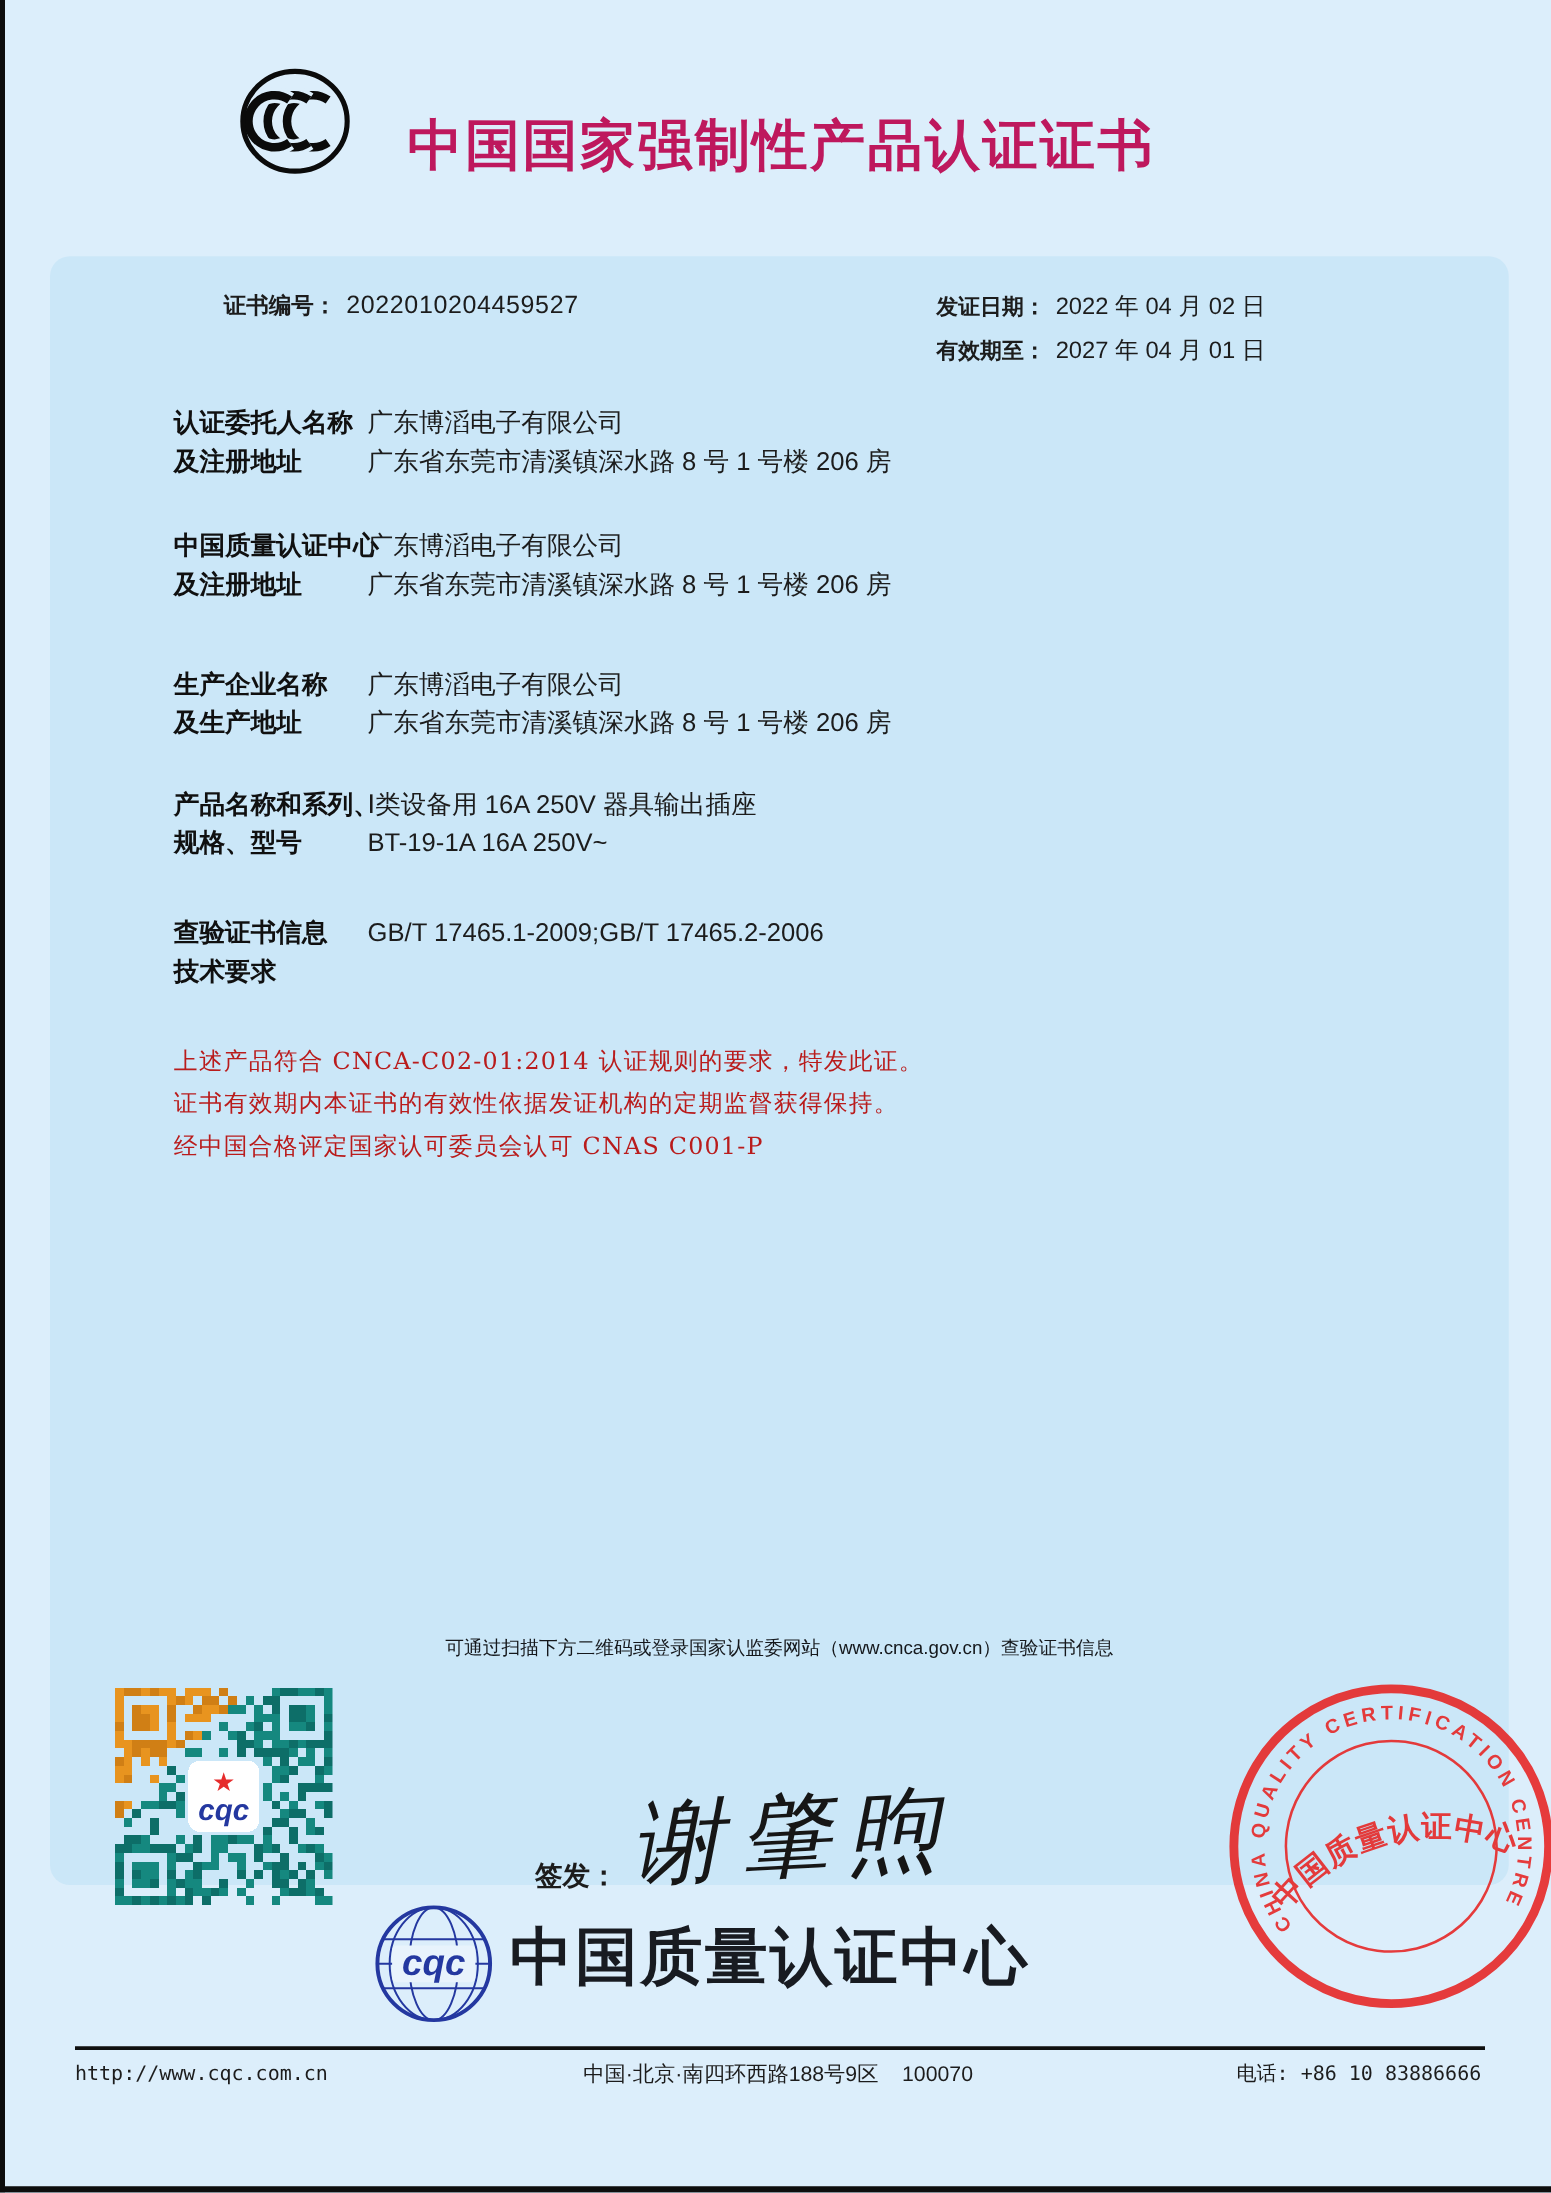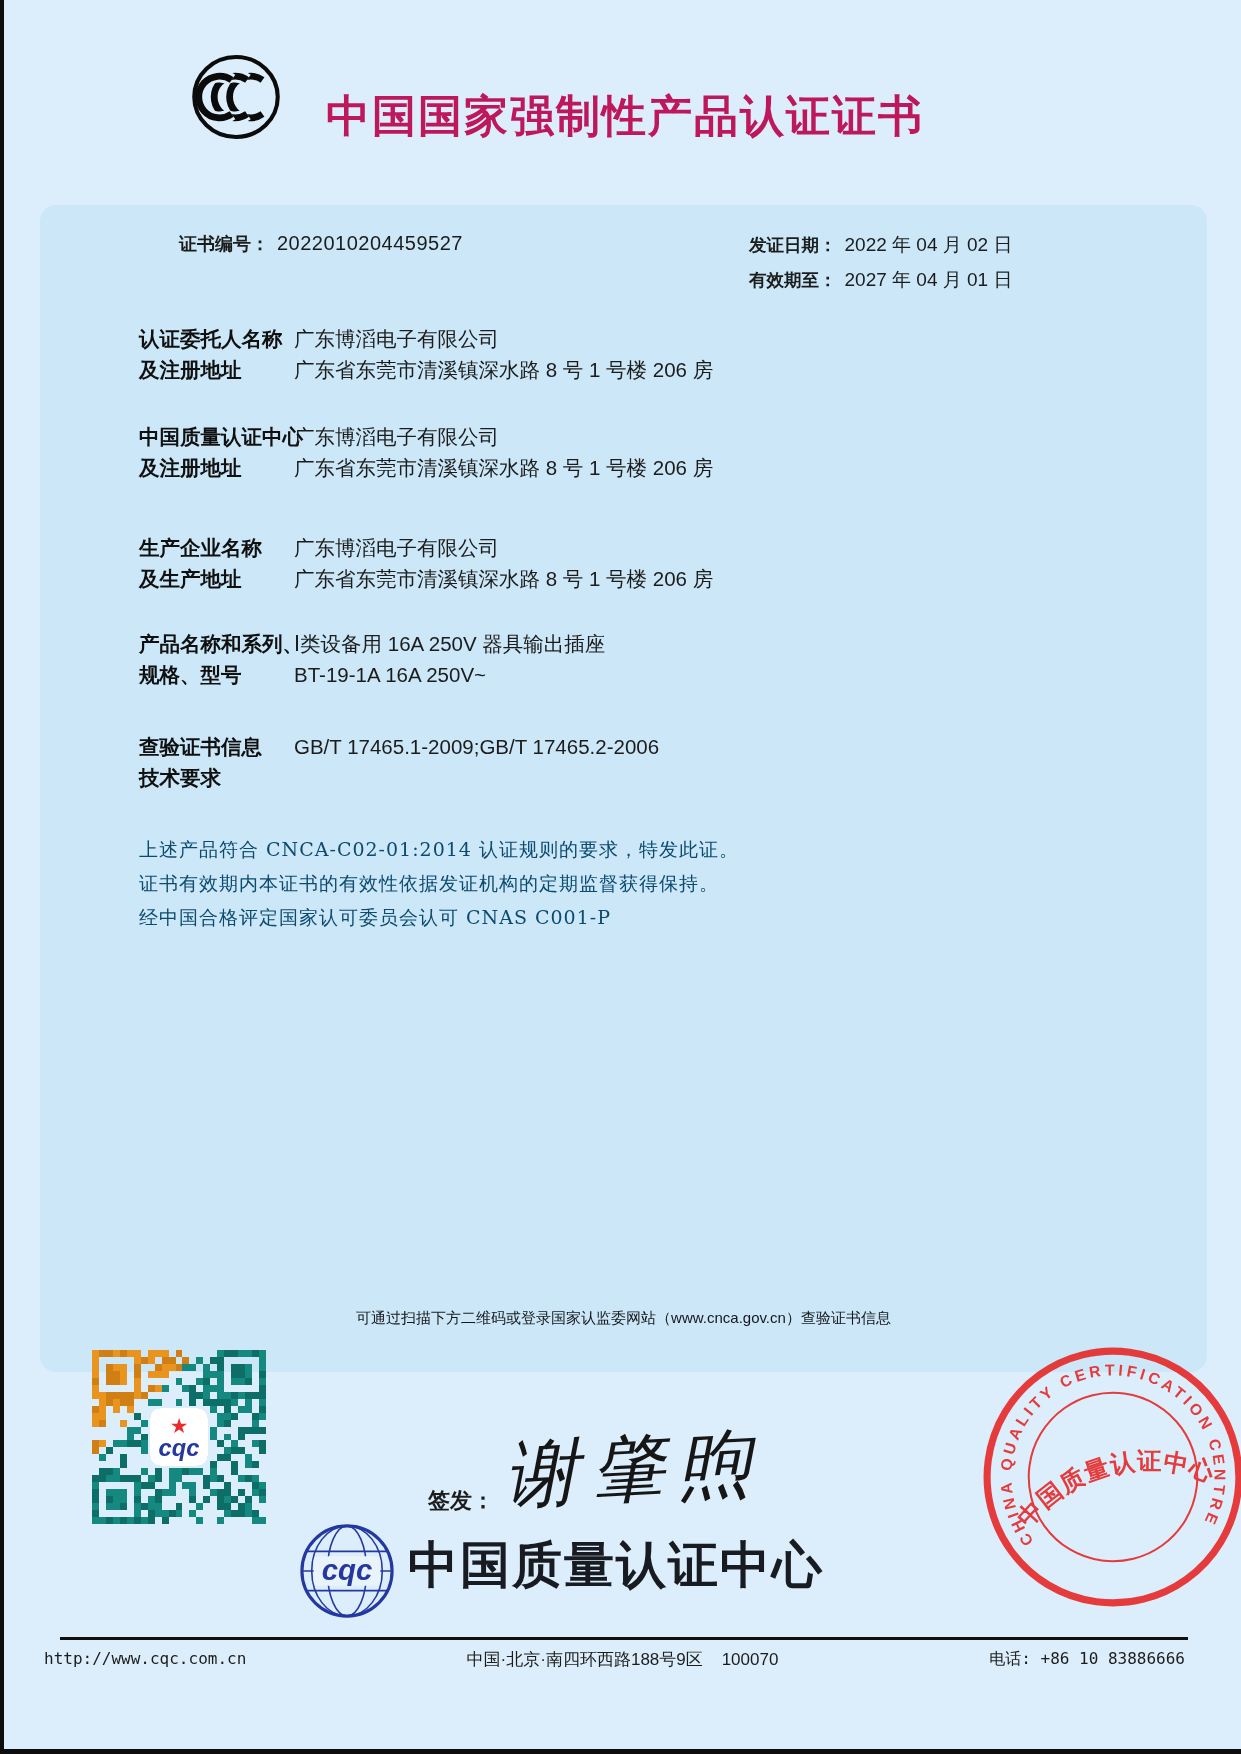--- a/index.html
+++ b/index.html
@@ -12,44 +12,44 @@
   }
   .abs{position:absolute;}
   .kai{font-family:"DejaVu Serif","Liberation Serif",serif;}
   .mono{font-family:"DejaVu Sans Mono","Liberation Mono",monospace;}
 
   
   .ccc-logo{left:182px;top:48px;width:100px;height:98px;}
   .page-title{left:322px;top:58px;font-size:44px;font-weight:900;letter-spacing:2px;color:#be185d;white-space:nowrap;}
 
   
-  .card{left:36px;top:205px;width:1167px;height:1167px;background:var(--card-bg,#cbe7f8);border-radius:16px;}
+  .card{left:36px;top:205px;width:1167px;height:1303px;background:var(--card-bg,#cbe7f8);border-radius:16px;}
   .cert-row{left:139px;top:27px;white-space:nowrap;}
   .cert-label{font-size:18px;font-weight:bold;}
   .cert-no{font-size:20px;margin-left:8px;letter-spacing:.5px;}
   .date-row{left:709px;white-space:nowrap;}
   .date-label{font-size:17.5px;font-weight:bold;}
   .date-val{font-size:19px;margin-left:8px;}
 
   .flabel{left:99px;width:190px;font-size:20.5px;font-weight:bold;line-height:31px;color:#101010;}
   .fvalue{left:254px;font-size:20.5px;line-height:31px;white-space:nowrap;}
 
-  .statements{left:99px;top:627px;font-size:19px;line-height:34px;letter-spacing:1px;color:#0c4a6e;}
+  .statements{left:99px;top:627px;font-size:19px;line-height:34px;letter-spacing:1px;color:#b91c1c;}
   .footnote{left:0;right:0;top:1104px;text-align:center;font-size:15px;color:#15181c;}
 
   
   .qr-wrap{left:88px;top:1350px;width:174px;height:174px;}
   .sign-label{left:424px;top:1486px;font-size:22px;font-weight:bold;}
   .sign-name{left:500px;top:1420px;font-size:74px;font-style:italic;letter-spacing:12px;transform:rotate(-3deg);color:#161616;white-space:nowrap;}
   .issuer-globe{left:294px;top:1522px;width:98px;height:98px;}
   .issuer-name{left:404px;top:1532px;font-size:50px;font-weight:700;letter-spacing:2px;color:#181b21;white-space:nowrap;}
   .seal{left:976px;top:1344px;width:266px;height:266px;opacity:.92;}
 
   .footer-rule{left:56px;top:1637px;width:1128px;height:3px;background:#101010;}
-  .f-web{left:40px;top:1649px;font-size:16px;}
+  .f-web{left:56px;top:1649px;font-size:16px;}
   .f-addr{left:0;right:0;top:1648px;text-align:center;font-size:17px;white-space:pre;}
   .f-phone{right:56px;top:1649px;font-size:16px;}
 </style>
 </head>
 <body>
 
 <div class="page">
 
   <svg class="abs ccc-logo" viewBox="0 0 110 108" aria-hidden="true">
 

